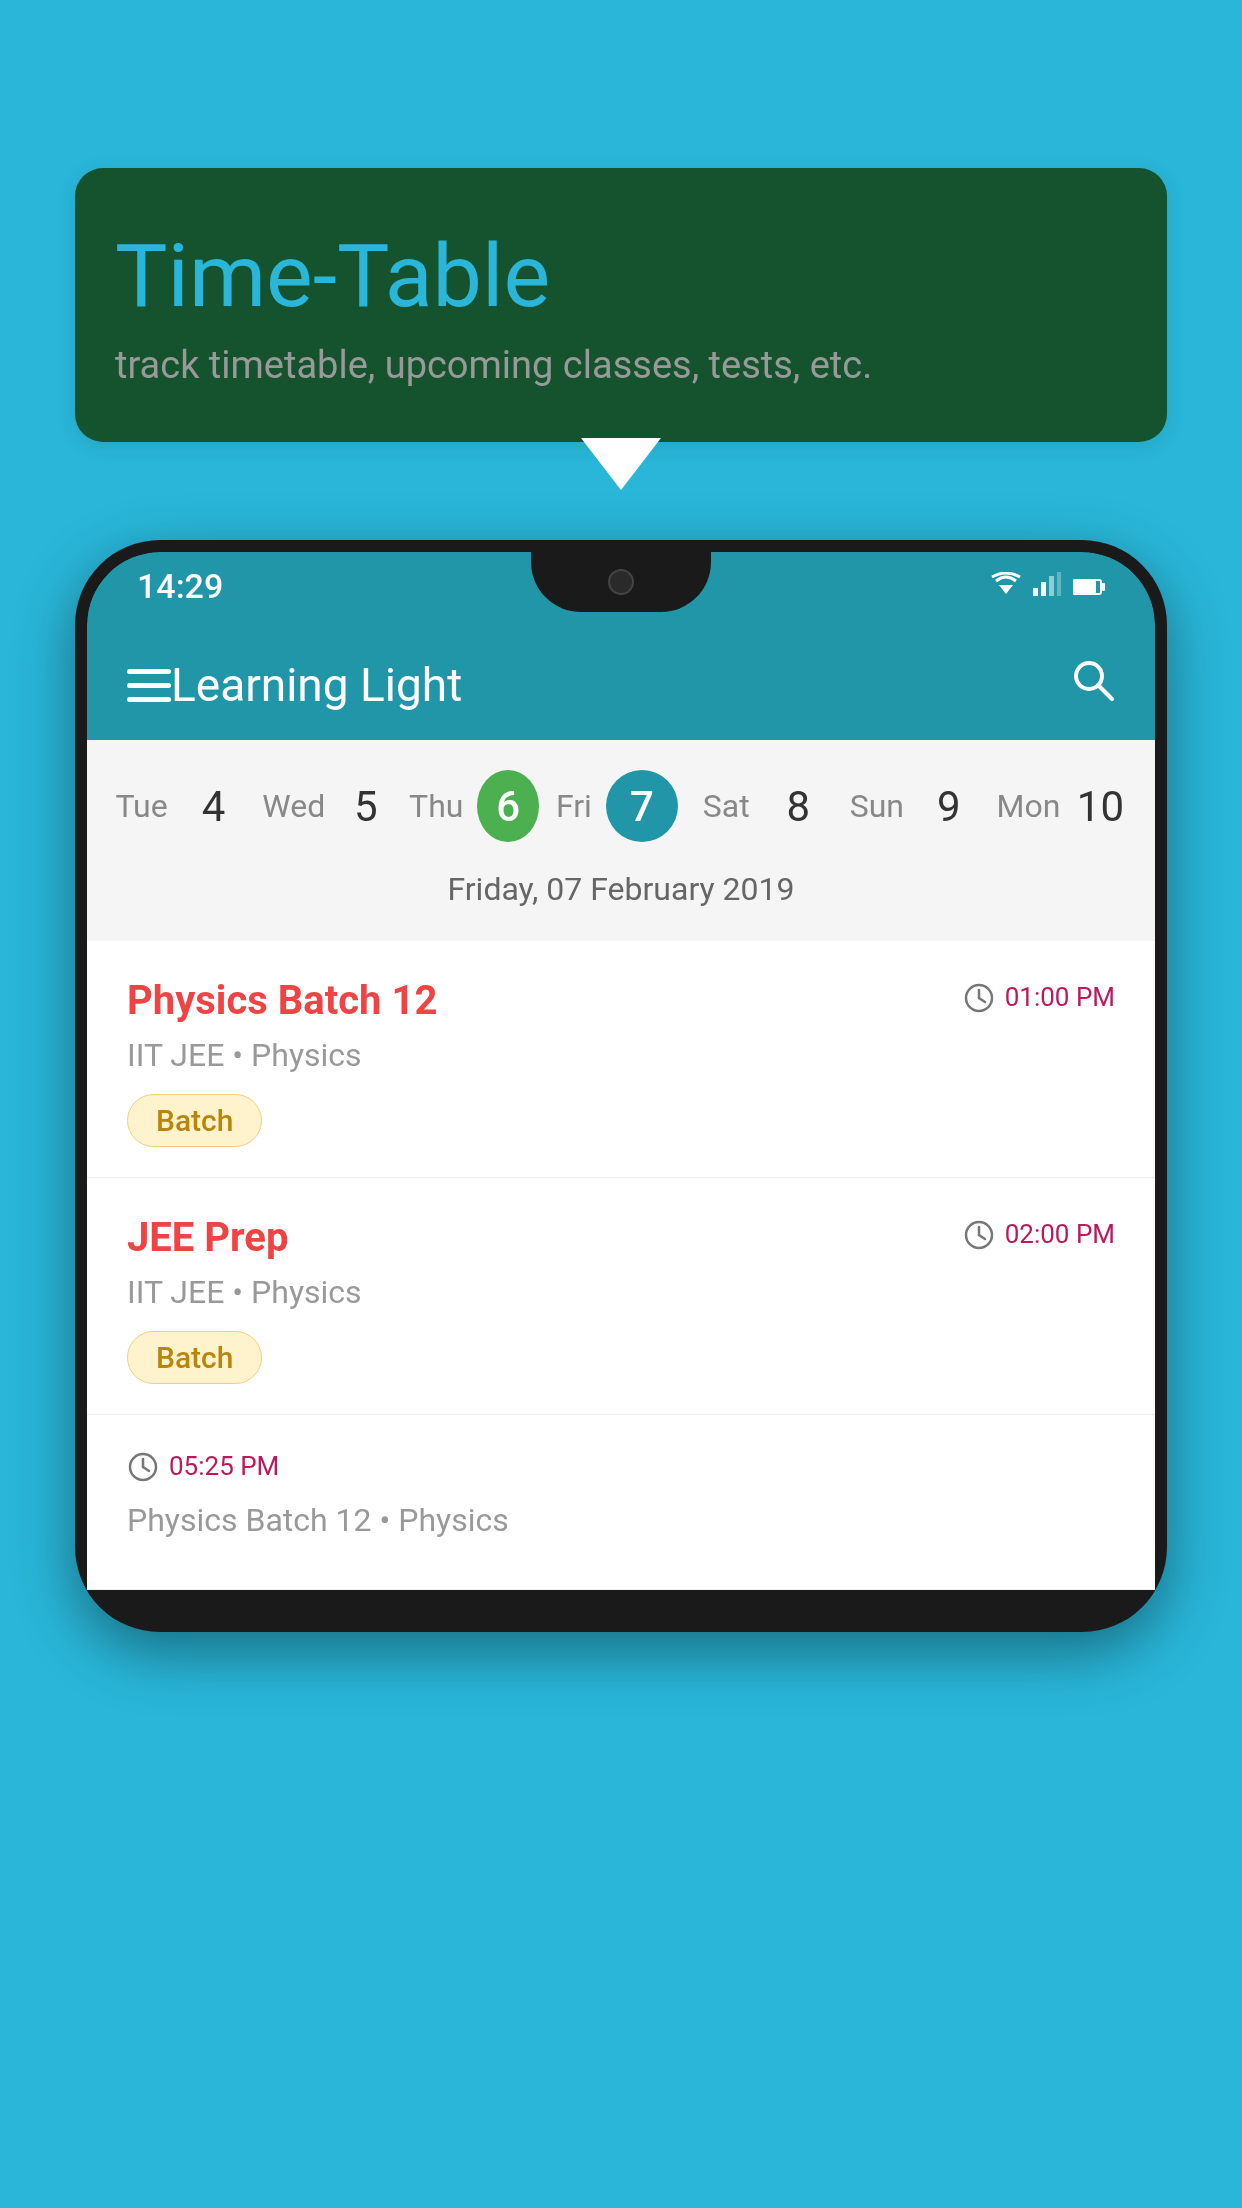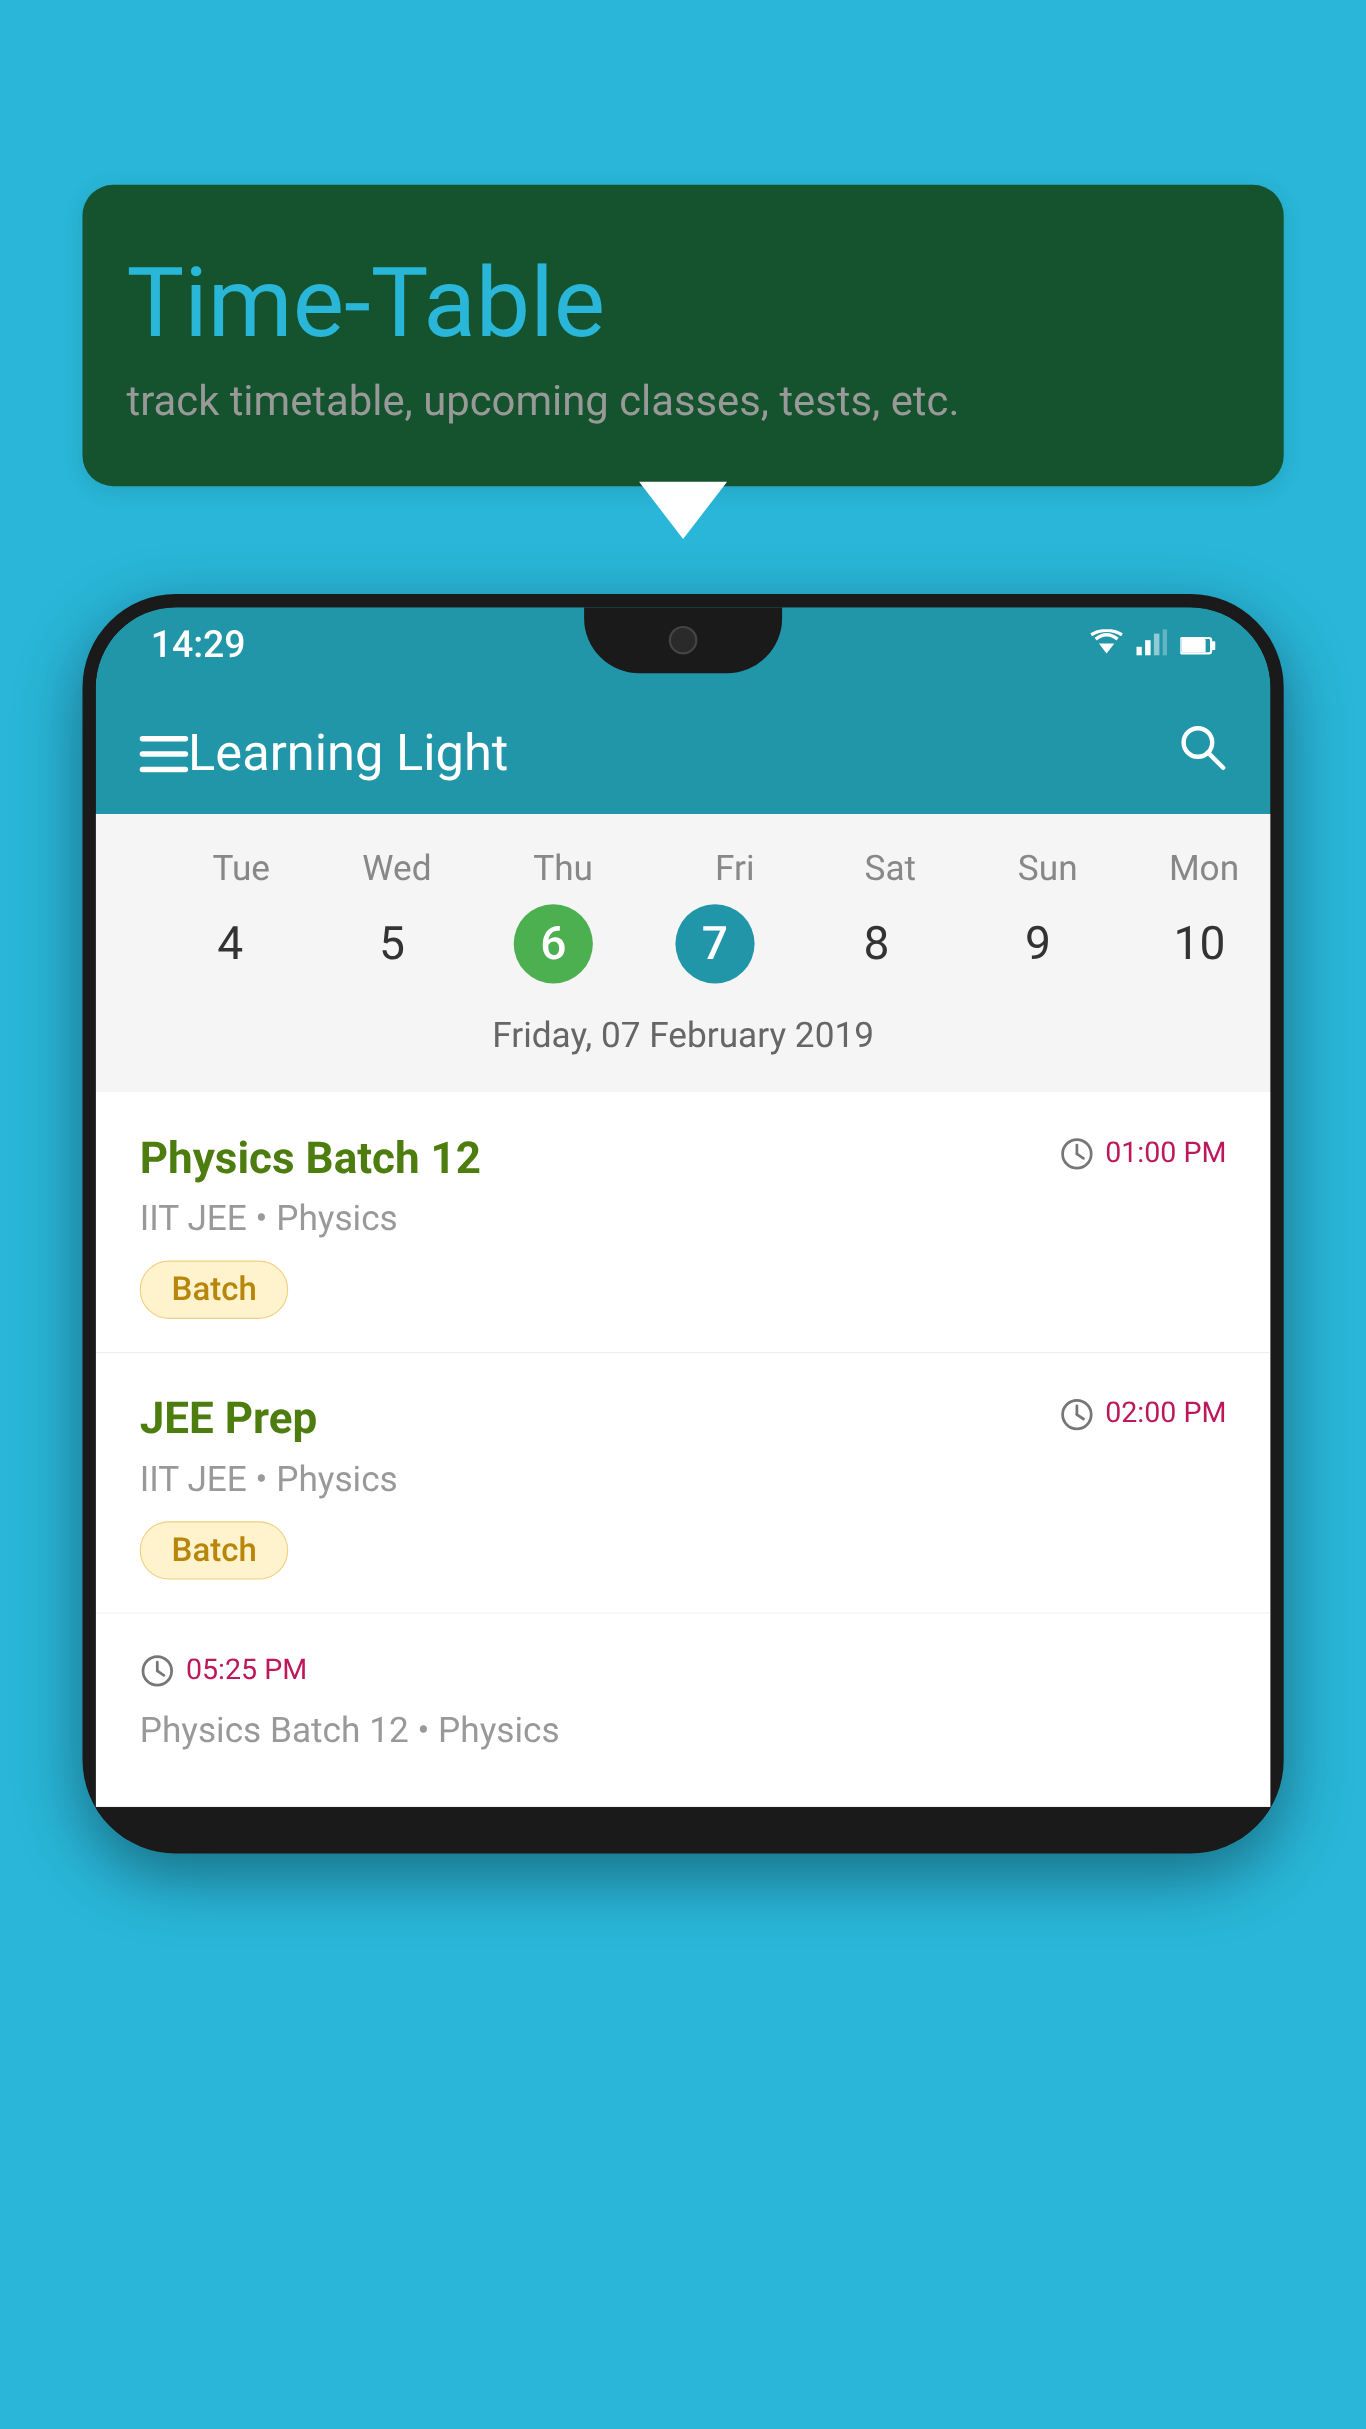--- a/index.html
+++ b/index.html
@@ -177,22 +177,22 @@
     }
 
     .day-row {
       display: flex;
       justify-content: space-around;
       margin-bottom: 18px;
     }
 
     .day-cell {
       display: flex;
-      flex-direction: column;
-      align-items: flex-end;
+      flex-direction: row;
+      align-items: center;
       gap: 14px;
       width: 130px;
     }
 
     .day-name {
       font-size: 32px;
       color: #888;
       font-weight: 400;
     }
 
@@ -242,21 +242,21 @@
     .item-header {
       display: flex;
       justify-content: space-between;
       align-items: center;
       margin-bottom: 12px;
     }
 
     .item-name {
       font-size: 40px;
       font-weight: 700;
-      color: #4d7c0f;
+      color: #ef4444;
     }
 
     .item-time {
       display: flex;
       align-items: flex-start;
       gap: 10px;
       color: #be185d;
       font-size: 26px;
     }
 

